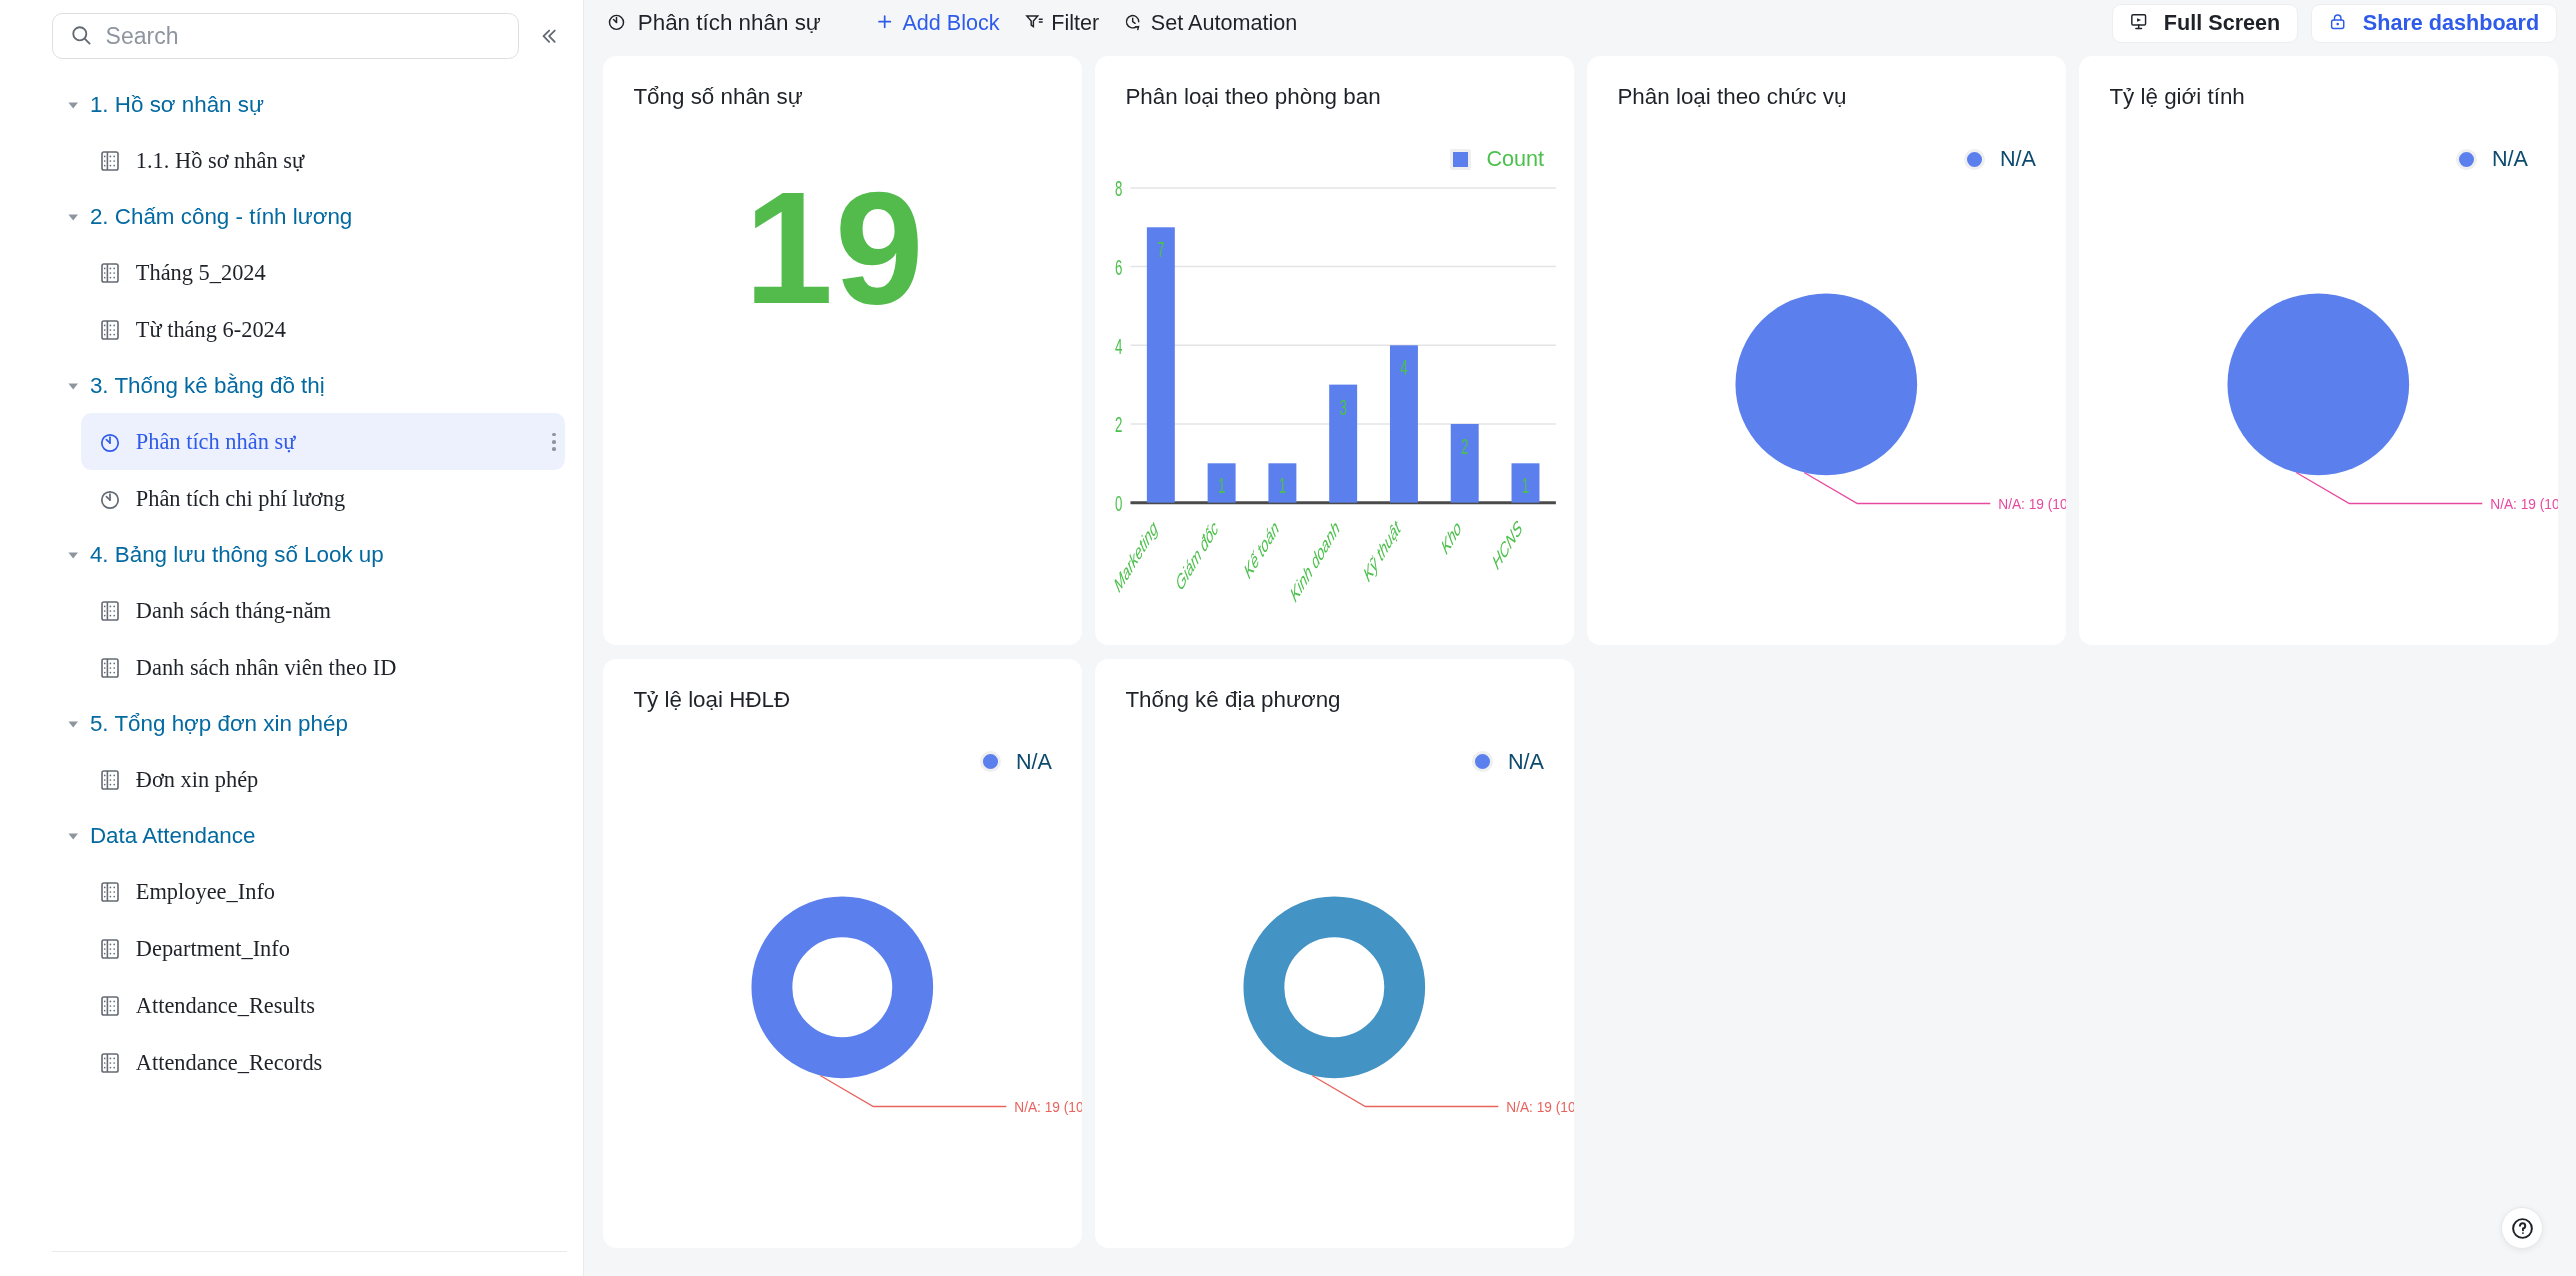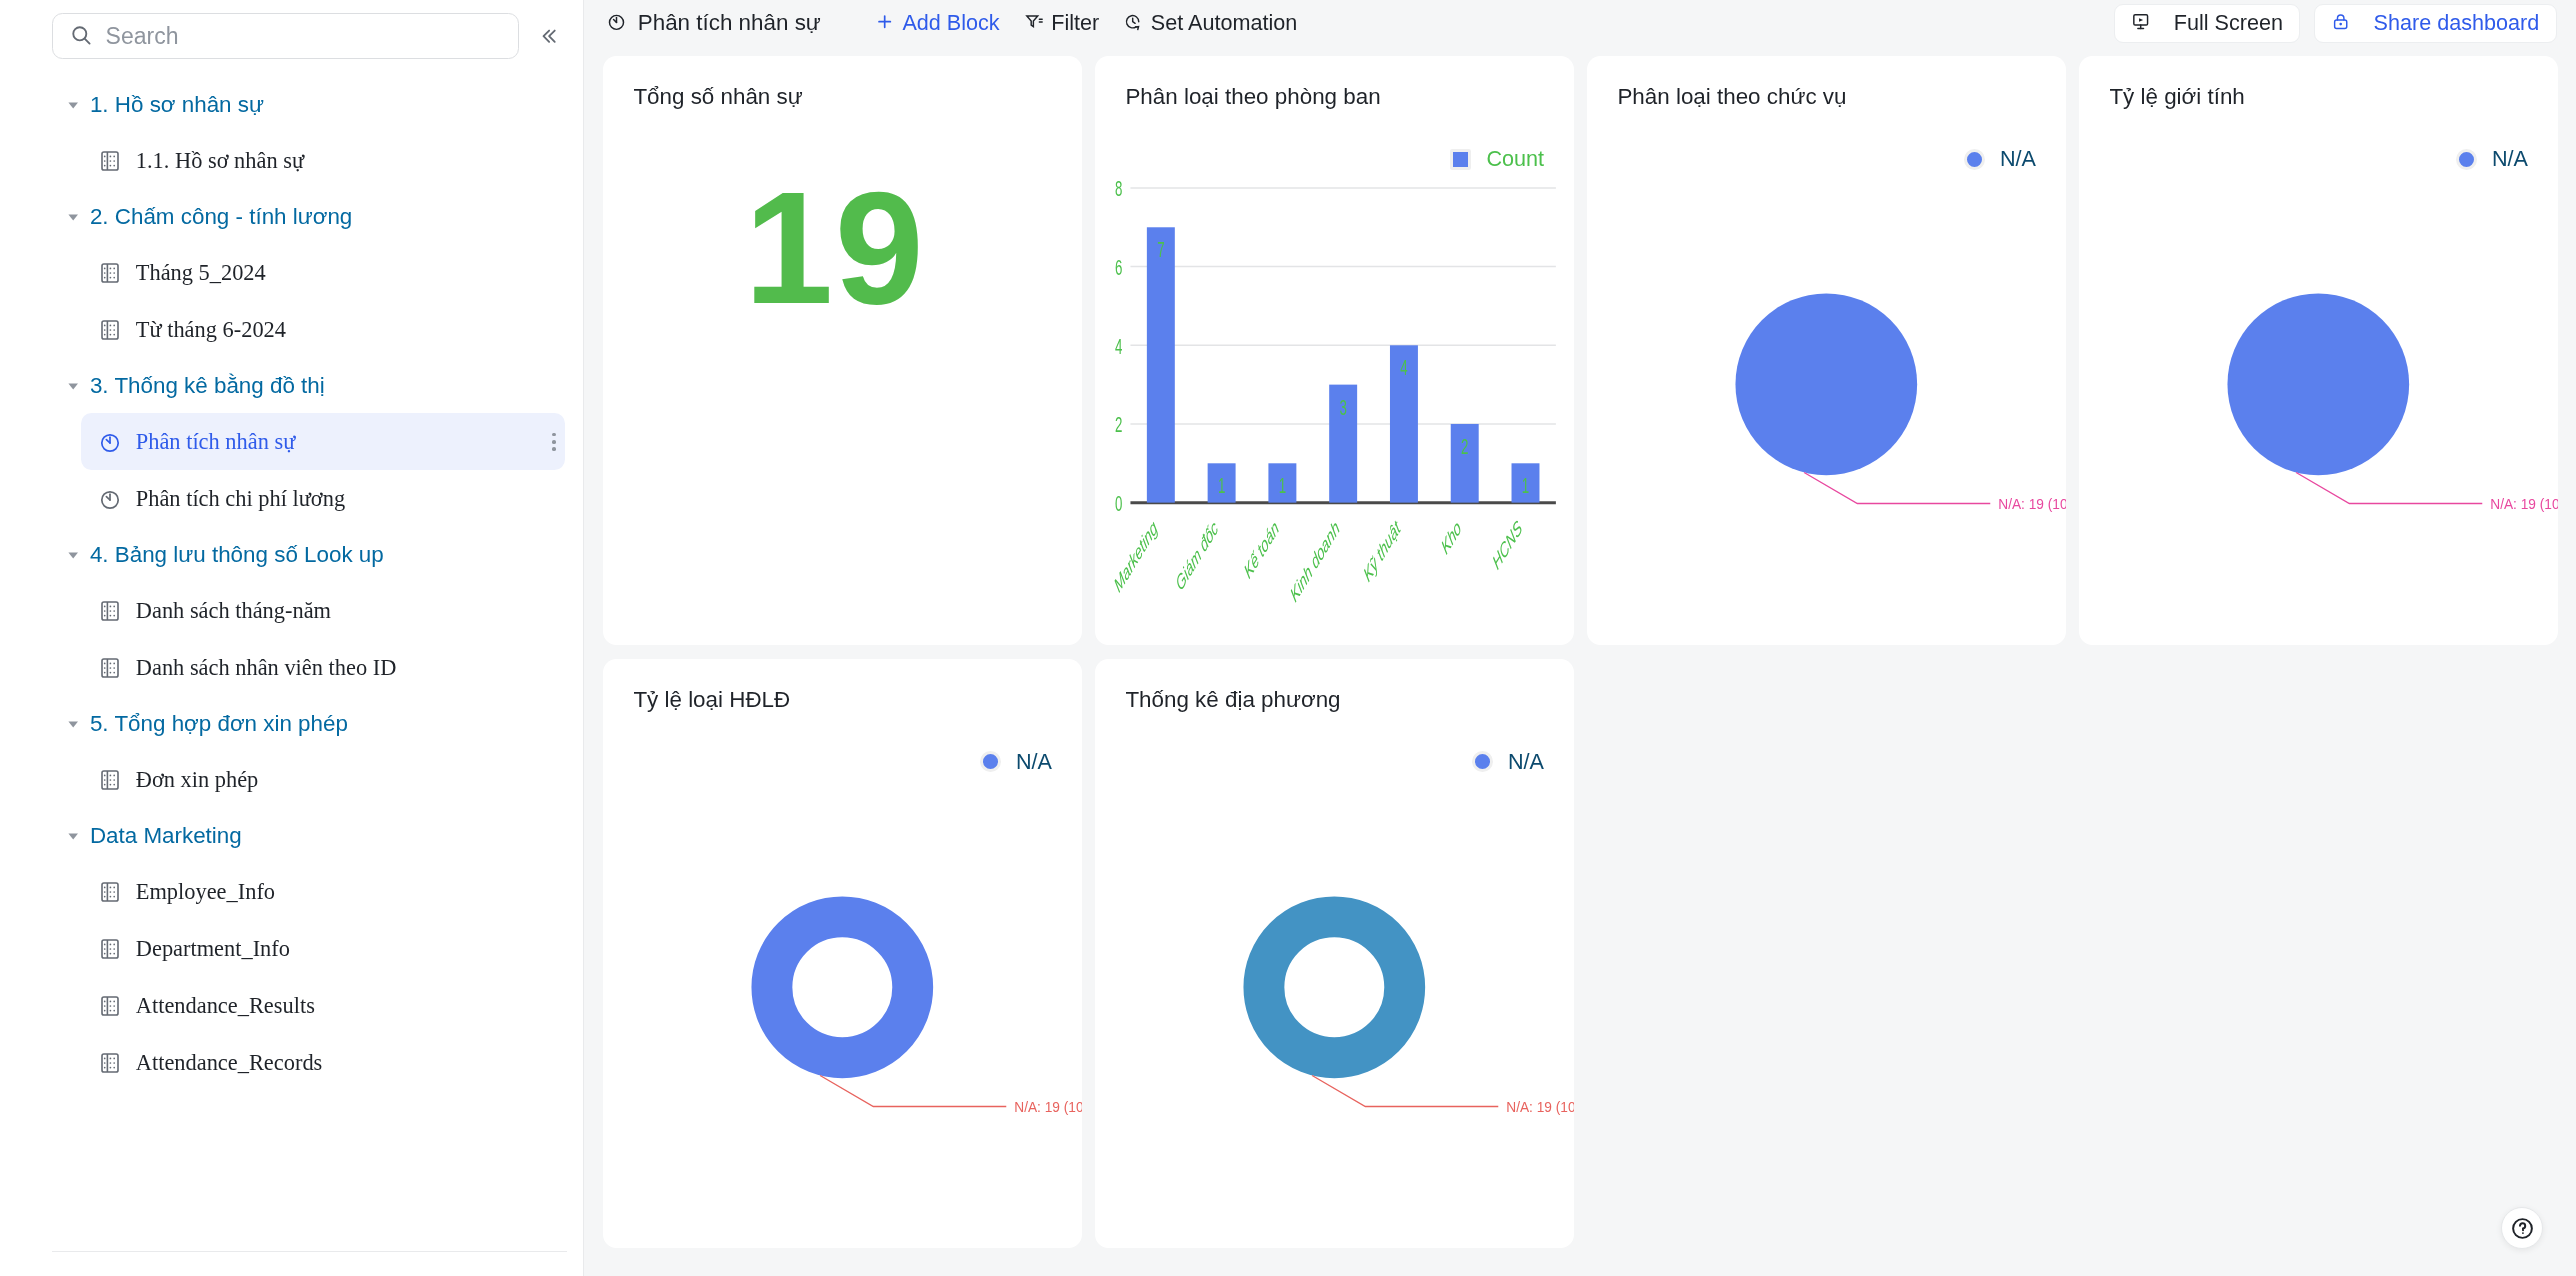--- a/index.html
+++ b/index.html
@@ -68,23 +68,24 @@
     height: 46px; flex: 0 0 46px; display: flex; align-items: center;
     padding: 0 19.4px 0 22.4px; background: #f5f6f7;
   }
   .tb-title { display: flex; align-items: center; gap: 10.4px; margin-right: 42px; }
   .tb-title-text { font-size: 22.4px; color: #1f2329; }
   .tb-btn { display: flex; align-items: center; gap: 8.2px; padding: 0 12px; height: 36px; cursor: pointer; border-radius: 6px; }
   .tb-btn .lbl { font-size: 21.6px; color: #1f2329; white-space: nowrap; }
   .tb-btn.accent .lbl { color: #2f5bea; }
   .tb-right { margin-left: auto; display: flex; align-items: center; gap: 13.4px; }
   .tb-pill {
-    display: flex; align-items: center; gap: 23px; height: 39px;
+    display: flex; align-items: center; gap: 15px; height: 39px;
     padding: 0 16.4px; background: #ffffff; border-radius: 9px; cursor: pointer;
     border: 0.7px solid #eceef0;
+    font-weight: bold;
   }
   .tb-pill .lbl { font-size: 21.6px; color: #1f2329; white-space: nowrap; }
   .tb-pill.accent .lbl { color: #2f5bea; }
 
   #grid {
     flex: 1 1 auto; display: grid;
     grid-template-columns: repeat(4, 1fr);
     grid-template-rows: 589px 589px;
     gap: 13.4px; padding: 10.4px 18px 16.4px 19.4px;
   }
@@ -322,21 +323,21 @@
   </svg>
           </span>
        <span class="tree-item-label">Đơn xin phép</span>
         </div>
         <div class="tree-group-row">
           <span class="caret">
          <svg width="16.4" height="16.4" viewBox="0 0 24 24">
               <polygon points="5,8 19,8 12,17" fill="#8f959e"></polygon>
             </svg>
        </span>
-       <span class="tree-group-label">Data Marketing</span>
+       <span class="tree-group-label">Data Attendance</span>
         </div>
         <div class="tree-item-row">
           <span class="item-icon">
             <svg width="24" height="24" viewBox="0 0 24 24" fill="none" stroke="#646a73" stroke-width="1.6">
     <rect x="4" y="3" width="16" height="18" rx="1.8"></rect>
     <line x1="9.4" y1="3" x2="9.4" y2="21"></line>
     <circle cx="12.4" cy="7.4" r="0.85" fill="#646a73" stroke="none"></circle>
     <circle cx="16.2" cy="7.4" r="0.85" fill="#646a73" stroke="none"></circle>
     <circle cx="12.4" cy="12" r="0.85" fill="#646a73" stroke="none"></circle>
     <circle cx="16.2" cy="12" r="0.85" fill="#646a73" stroke="none"></circle>

